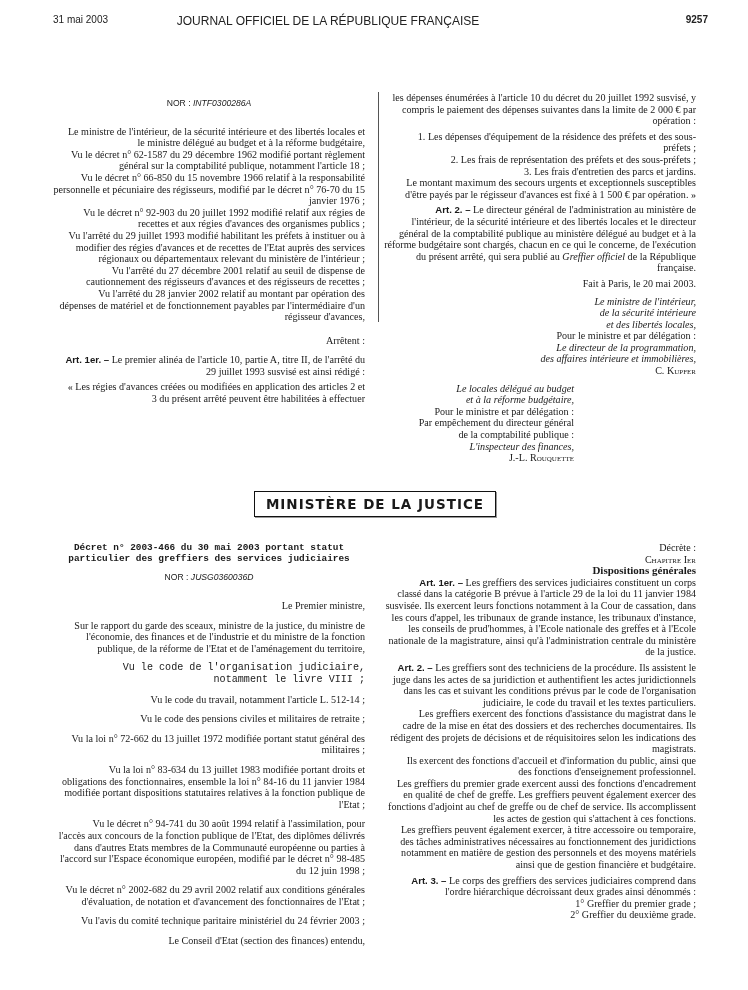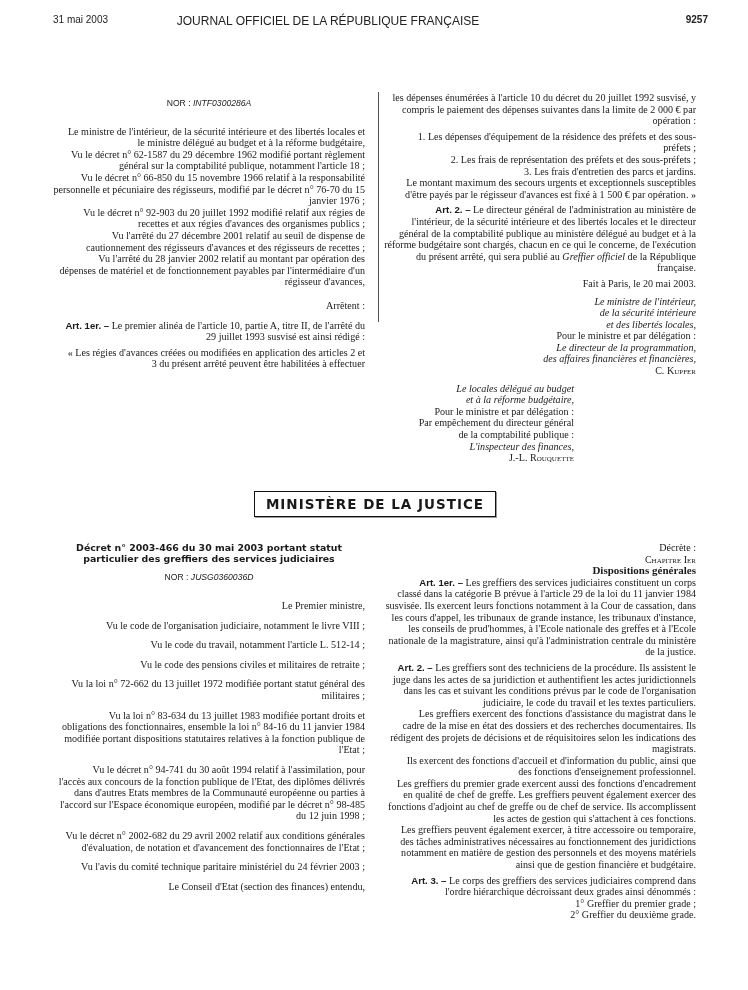--- a/index.html
+++ b/index.html
@@ -13,21 +13,21 @@
   .col { position: absolute; width: 312px; font-family: "Liberation Serif", serif; font-size: 10.1px; line-height: 11.6px; text-align: justify; }
   .col p { margin: 0; text-indent: 12px; text-align: right; }
   .col p.gap { margin-top: 4px; }
   .col1 { left: 53px; top: 92px; }
   .col2 { left: 384px; top: 92px; }
   .col3 { left: 53px; top: 542px; }
   .col4 { left: 384px; top: 542px; }
   .vbar { position: absolute; left: 378px; top: 92px; width: 1px; height: 230px; background: #555; }
 
   .art-title { font-family: "DejaVu Sans", sans-serif; font-weight: bold; font-size: 9.4px; line-height: 11.2px; text-align: left; margin: 0 0 8px 0; padding-left: 12px; text-indent: -12px; }
-  .art-title.center { text-align: center; padding-left: 0; text-indent: 0; }
+  .art-title.center { text-align: center; padding-left: 0; text-indent: 0; font-family: Liberation Mono, monospace; }
   .nor { font-family: "Liberation Sans", sans-serif; font-size: 8.6px; text-align: center; margin: 6px 0 16px 0; }
   .nor i { font-style: italic; }
   .center { text-align: center !important; text-indent: 0 !important; }
   .art { font-family: "Liberation Sans", sans-serif; font-weight: bold; font-size: 9.6px; }
   .sig { text-align: center; text-indent: 0 !important; line-height: 11.6px; }
   .sig i { font-style: italic; }
   .sc { font-variant: small-caps; }
   .sigblock-right { margin-left: 130px; margin-top: 6px; }
   .sigblock-left { width: 190px; margin-top: 6px; }
 
@@ -47,20 +47,21 @@
 
   <div class="col col1">
     <div class="nor">
       <span>NOR :</span>
       <i>INTF0300286A</i>
     </div>
     <p>Le ministre de l'intérieur, de la sécurité intérieure et des libertés locales et le ministre délégué au budget et à la réforme budgétaire,</p>
     <p>Vu le décret n° 62-1587 du 29 décembre 1962 modifié portant règlement général sur la comptabilité publique, notamment l'article 18 ;</p>
     <p>Vu le décret n° 66-850 du 15 novembre 1966 relatif à la responsabilité personnelle et pécuniaire des régisseurs, modifié par le décret n° 76-70 du 15 janvier 1976 ;</p>
     <p>Vu le décret n° 92-903 du 20 juillet 1992 modifié relatif aux régies de recettes et aux régies d'avances des organismes publics ;</p>
+    <p>Vu l'arrêté du 29 juillet 1993 modifié habilitant les préfets à instituer ou à modifier des régies d'avances et de recettes de l'Etat auprès des services régionaux ou départementaux relevant du ministère de l'intérieur ;</p>
     <p>Vu l'arrêté du 27 décembre 2001 relatif au seuil de dispense de cautionnement des régisseurs d'avances et des régisseurs de recettes ;</p>
     <p>Vu l'arrêté du 28 janvier 2002 relatif au montant par opération des dépenses de matériel et de fonctionnement payables par l'intermédiaire d'un régisseur d'avances,</p>
     <p class="gap" style="margin-top:12px; text-indent:0; padding-left:130px;">Arrêtent :</p>
     <p class="gap" style="margin-top:8px;">
       <span class="art">Art. 1er. –</span>
       <span>Le premier alinéa de l'article 10, partie A, titre II, de l'arrêté du 29 juillet 1993 susvisé est ainsi rédigé :</span>
     </p>
     <p class="gap">« Les régies d'avances créées ou modifiées en application des articles 2 et 3 du présent arrêté peuvent être habilitées à effectuer</p>
   </div>
 
@@ -81,21 +82,21 @@
       <span>de la République française.</span>
     </p>
     <p class="gap">Fait à Paris, le 20 mai 2003.</p>
 
     <div class="sigblock-right">
       <p class="sig"><i>Le ministre de l'intérieur,</i></p>
       <p class="sig"><i>de la sécurité intérieure</i></p>
       <p class="sig"><i>et des libertés locales,</i></p>
       <p class="sig">Pour le ministre et par délégation :</p>
       <p class="sig"><i>Le directeur de la programmation,</i></p>
-      <p class="sig"><i>des affaires financières et financières,</i></p>
+      <p class="sig"><i>des affaires intérieure et immobilières,</i></p>
       <p class="sig sc">C. Kupfer</p>
     </div>
 
     <div class="sigblock-left">
       <p class="sig"><i>Le locales délégué au budget</i></p>
       <p class="sig"><i>et à la réforme budgétaire,</i></p>
       <p class="sig">Pour le ministre et par délégation :</p>
       <p class="sig">Par empêchement du directeur général</p>
       <p class="sig">de la comptabilité publique :</p>
       <p class="sig"><i>L'inspecteur des finances,</i></p>
@@ -105,21 +106,22 @@
 
   <div class="ministry-box">MINISTÈRE DE LA JUSTICE</div>
 
   <div class="col col3">
     <div class="art-title center">Décret n° 2003-466 du 30 mai 2003 portant statut particulier des greffiers des services judiciaires</div>
     <div class="nor">
       <span>NOR :</span>
       <i>JUSG0360036D</i>
     </div>
     <p class="gap" style="margin-top:10px;">Le Premier ministre,</p>
-    <p class="gap" style="margin-top:8px;">Vu le code de l'organisation judiciaire, notamment le livre VIII ;</p>
+    <p class="gap" style="margin-top:8px;">Sur le rapport du garde des sceaux, ministre de la justice, du ministre de l'économie, des finances et de l'industrie et du ministre de la fonction publique, de la réforme de l'Etat et de l'aménagement du territoire,</p>
+    <p class="gap" style="margin-top:8px;font-family:Liberation Mono, monospace;">Vu le code de l'organisation judiciaire, notamment le livre VIII ;</p>
     <p class="gap" style="margin-top:8px;">Vu le code du travail, notamment l'article L. 512-14 ;</p>
     <p class="gap" style="margin-top:8px;">Vu le code des pensions civiles et militaires de retraite ;</p>
     <p class="gap" style="margin-top:8px;">Vu la loi n° 72-662 du 13 juillet 1972 modifiée portant statut général des militaires ;</p>
     <p class="gap" style="margin-top:8px;">Vu la loi n° 83-634 du 13 juillet 1983 modifiée portant droits et obligations des fonctionnaires, ensemble la loi n° 84-16 du 11 janvier 1984 modifiée portant dispositions statutaires relatives à la fonction publique de l'Etat ;</p>
     <p class="gap" style="margin-top:8px;">Vu le décret n° 94-741 du 30 août 1994 relatif à l'assimilation, pour l'accès aux concours de la fonction publique de l'Etat, des diplômes délivrés dans d'autres Etats membres de la Communauté européenne ou parties à l'accord sur l'Espace économique européen, modifié par le décret n° 98-485 du 12 juin 1998 ;</p>
     <p class="gap" style="margin-top:8px;">Vu le décret n° 2002-682 du 29 avril 2002 relatif aux conditions générales d'évaluation, de notation et d'avancement des fonctionnaires de l'Etat ;</p>
     <p class="gap" style="margin-top:8px;">Vu l'avis du comité technique paritaire ministériel du 24 février 2003 ;</p>
     <p class="gap" style="margin-top:8px;">Le Conseil d'Etat (section des finances) entendu,</p>
   </div>
 

